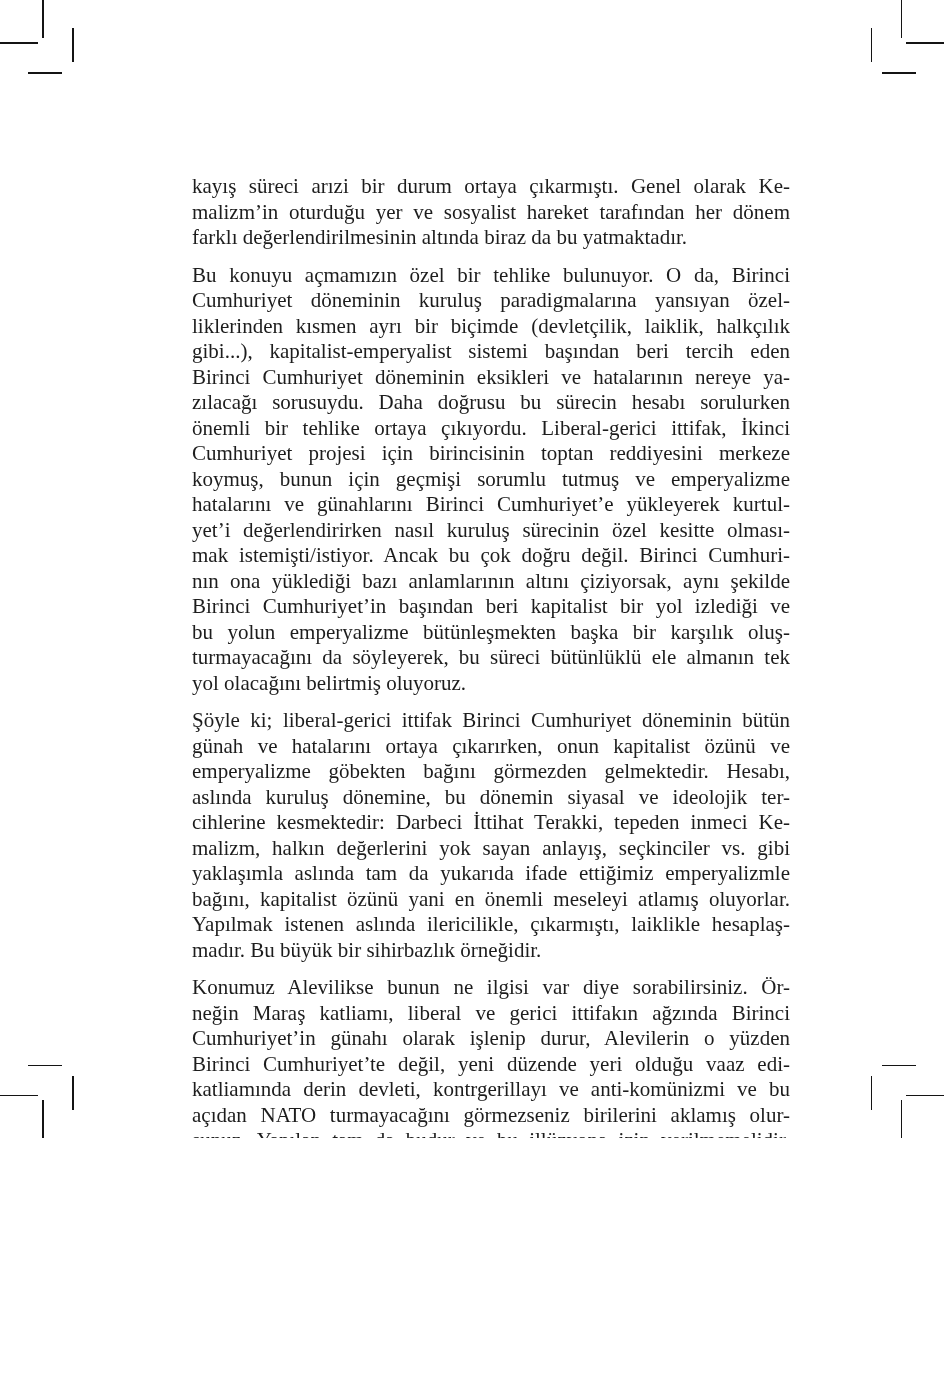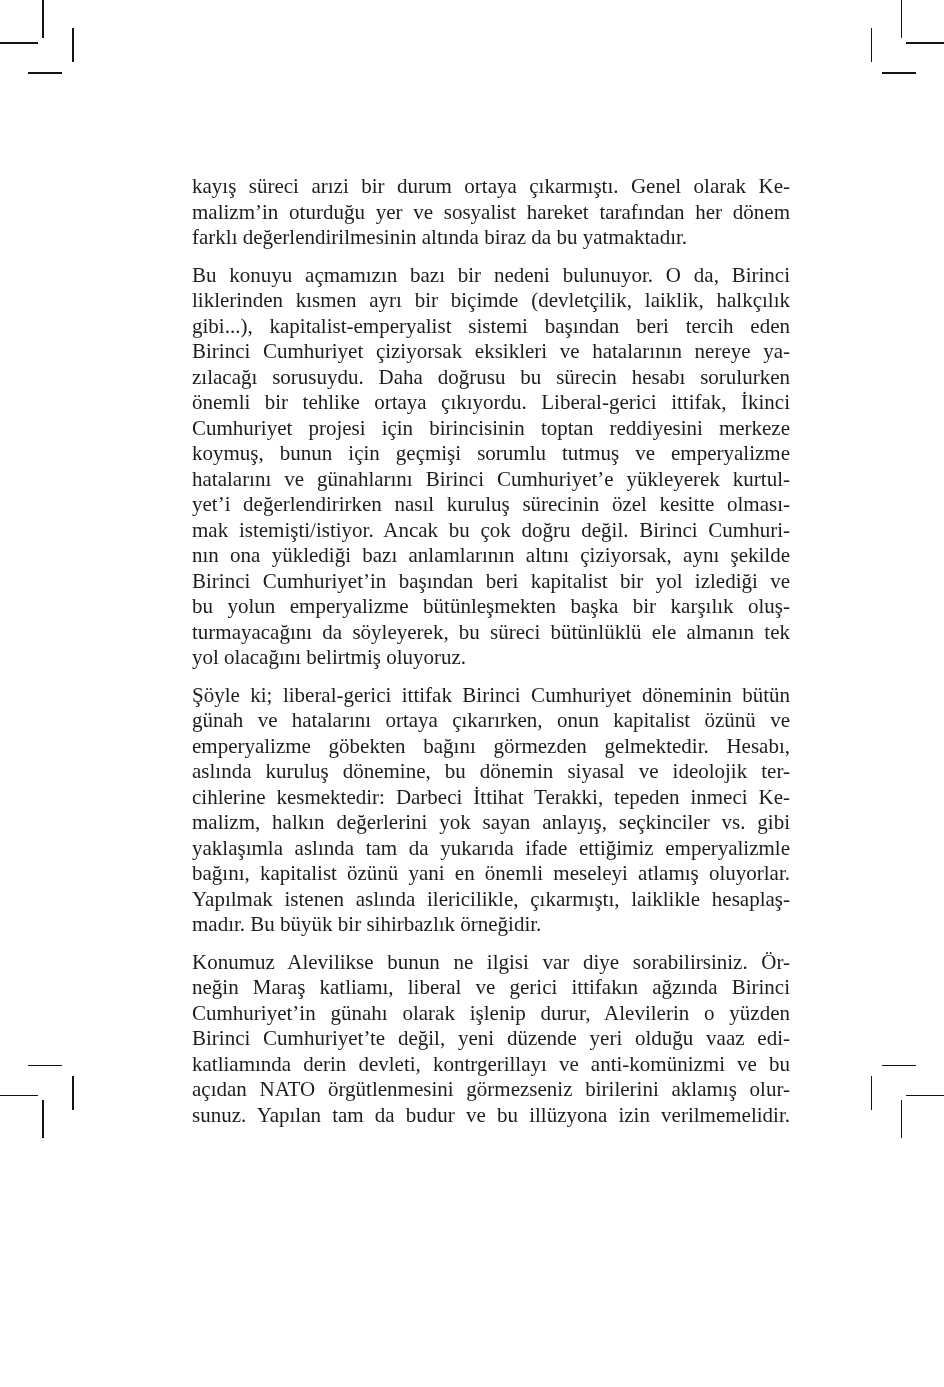--- a/index.html
+++ b/index.html
@@ -109,24 +109,25 @@
 
   <div class="text-block">
 
     <p>
       <span class="line">kayış süreci arızi bir durum ortaya çıkarmıştı. Genel olarak Ke-</span>
       <span class="line">malizm’in oturduğu yer ve sosyalist hareket tarafından her dönem</span>
       <span class="line last">farklı değerlendirilmesinin altında biraz da bu yatmaktadır.</span>
     </p>
 
     <p>
-      <span class="line">Bu konuyu açmamızın bazı bir nedeni bulunuyor. O da, Birinci</span>
+      <span class="line">Bu konuyu açmamızın özel bir tehlike bulunuyor. O da, Birinci</span>
+      <span class="line">Cumhuriyet döneminin kuruluş paradigmalarına yansıyan özel-</span>
       <span class="line">liklerinden kısmen ayrı bir biçimde (devletçilik, laiklik, halkçılık</span>
       <span class="line">gibi...), kapitalist-emperyalist sistemi başından beri tercih eden</span>
-      <span class="line">Birinci Cumhuriyet çiziyorsak eksikleri ve hatalarının nereye ya-</span>
+      <span class="line">Birinci Cumhuriyet döneminin eksikleri ve hatalarının nereye ya-</span>
       <span class="line">zılacağı sorusuydu. Daha doğrusu bu sürecin hesabı sorulurken</span>
       <span class="line">önemli bir tehlike ortaya çıkıyordu. Liberal-gerici ittifak, İkinci</span>
       <span class="line">Cumhuriyet projesi için birincisinin toptan reddiyesini merkeze</span>
       <span class="line">koymuş, bunun için geçmişi sorumlu tutmuş ve emperyalizme</span>
       <span class="line">hatalarını ve günahlarını Birinci Cumhuriyet’e yükleyerek kurtul-</span>
       <span class="line">yet’i değerlendirirken nasıl kuruluş sürecinin özel kesitte olması-</span>
       <span class="line">mak istemişti/istiyor. Ancak bu çok doğru değil. Birinci Cumhuri-</span>
       <span class="line">nın ona yüklediği bazı anlamlarının altını çiziyorsak, aynı şekilde</span>
       <span class="line">Birinci Cumhuriyet’in başından beri kapitalist bir yol izlediği ve</span>
       <span class="line">bu yolun emperyalizme bütünleşmekten başka bir karşılık oluş-</span>
@@ -146,21 +147,21 @@
       <span class="line">Yapılmak istenen aslında ilericilikle, çıkarmıştı, laiklikle hesaplaş-</span>
       <span class="line last">madır. Bu büyük bir sihirbazlık örneğidir.</span>
     </p>
 
     <p>
       <span class="line">Konumuz Alevilikse bunun ne ilgisi var diye sorabilirsiniz. Ör-</span>
       <span class="line">neğin Maraş katliamı, liberal ve gerici ittifakın ağzında Birinci</span>
       <span class="line">Cumhuriyet’in günahı olarak işlenip durur, Alevilerin o yüzden</span>
       <span class="line">Birinci Cumhuriyet’te değil, yeni düzende yeri olduğu vaaz edi-</span>
       <span class="line">katliamında derin devleti, kontrgerillayı ve anti-komünizmi ve bu</span>
-      <span class="line">açıdan NATO örgütlenmesini görmezseniz birilerini aklamış olur-</span>
+      <span class="line">açıdan NATO turmayacağını görmezseniz birilerini aklamış olur-</span>
       <span class="line">sunuz. Yapılan tam da budur ve bu illüzyona izin verilmemelidir.</span>
     </p>
 
   </div>
 
   <div class="page-number">105</div>
 
 </div>
 
 </body></html>

